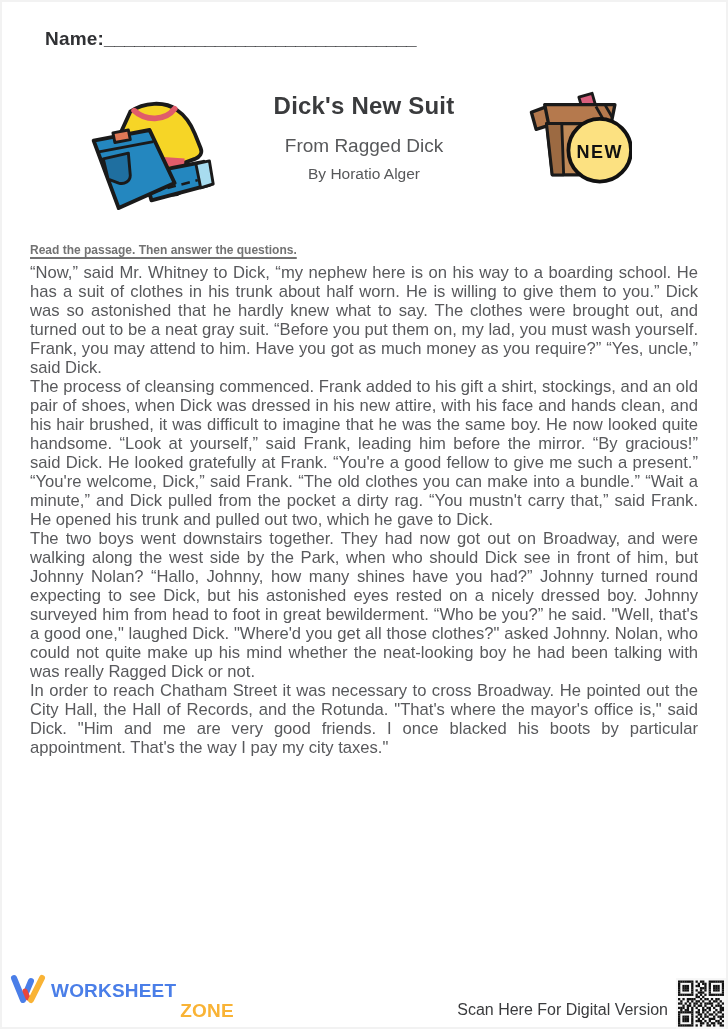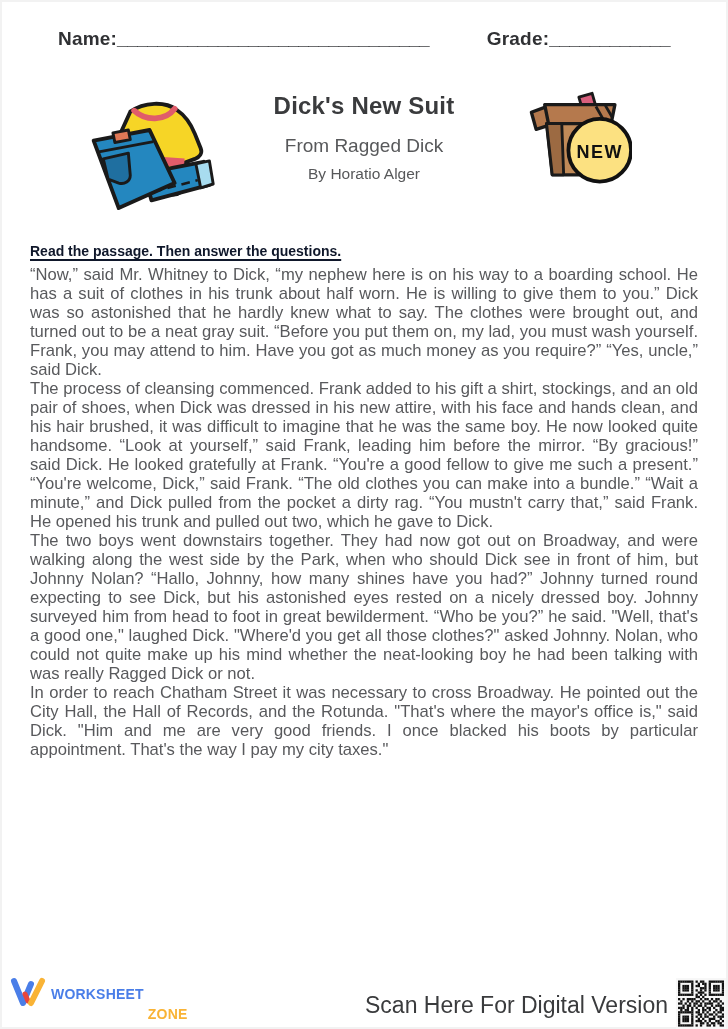--- a/index.html
+++ b/index.html
@@ -8,69 +8,68 @@
     width: 728px; height: 1029px;
     background: #ffffff;
     font-family: "Liberation Sans", sans-serif;
     position: relative;
     overflow: hidden;
     box-shadow: inset 0 0 0 2px rgba(0,0,0,0.05);
   }
 
   
   .name-grade-row {
-    position: absolute; top: 28px; left: 58px; width: 612px;
+    position: absolute; top: 28px; left: 45px; width: 612px;
     display: flex; justify-content: space-between;
     font-weight: 700; font-size: 19px; color: #303134;
     letter-spacing: 0.2px; white-space: nowrap;
   }
   .field-line { font-weight: 700; letter-spacing: -0.5px; }
 
   
   .title-wrap { position: absolute; top: 92px; left: 0; width: 100%; text-align: center; }
   .page-title { margin: 0; font-size: 24px; font-weight: 700; color: #3a3b3d; letter-spacing: 0.2px; }
   .subtitle { margin-top: 15px; font-size: 19px; color: #57585a; }
   .byline { margin-top: 8px; font-size: 15.5px; color: #57585a; }
 
   .clothes-icon { position: absolute; left: 84px; top: 98px; }
   .box-icon { position: absolute; left: 520px; top: 85px; }
 
   
   .passage { position: absolute; left: 30px; top: 243px; width: 668px; }
   .instruction {
-    font-size: 14px; font-weight: 700; color: #0f172a;
+    font-size: 12px; font-weight: 700; color: #737373;
     text-decoration: underline; text-decoration-thickness: 2px; text-underline-offset: 3px;
     margin: 0 0 6px 0;
   }
   .passage p {
     margin: 0; font-size: 16.6px; line-height: 19px;
     color: #58595c; text-align: justify;
   }
 
   
   .footer { position: absolute; left: 0; bottom: 0; width: 100%; height: 54px; }
   .brand { position: absolute; left: 10px; bottom: 7px; display: flex; align-items: center; }
-  .brand-text { font-size: 14px; font-weight: 800; letter-spacing: 0.2px; margin-left: 5px; }
+  .brand-text { font-size: 19px; font-weight: 800; letter-spacing: 0.2px; margin-left: 5px; }
   .brand-zone { margin-left: 4px; margin-top: 40px; }
-  .scan-text { position: absolute; right: 60px; bottom: 10px; font-size: 23px; color: #3a3b3d; }
+  .scan-text { position: absolute; right: 60px; bottom: 10px; font-size: 16px; color: #3a3b3d; }
   .qr {
     position: absolute; right: 2px; bottom: 0; width: 50px; height: 51px;
     background: #f7f7f7; padding: 2px;
   }
   .qr svg { width: 100%; height: 100%; display: block; }
   .qr rect { fill: #111; }
 </style>
 </head>
 <body>
 
 <div class="page">
 
   <div class="name-grade-row">
     <div><span>Name:</span><span class="field-line">_______________________________</span></div>
-    <div><span>Grade:</span><span class="field-line">____________</span></div>
   </div>
 
   <div class="title-wrap">
     <h1 class="page-title">Dick's New Suit</h1>
     <div class="subtitle">From Ragged Dick</div>
     <div class="byline">By Horatio Alger</div>
   </div>
 
   <div class="clothes-icon">
     <svg width="135" height="118" viewBox="0 0 140 122">

